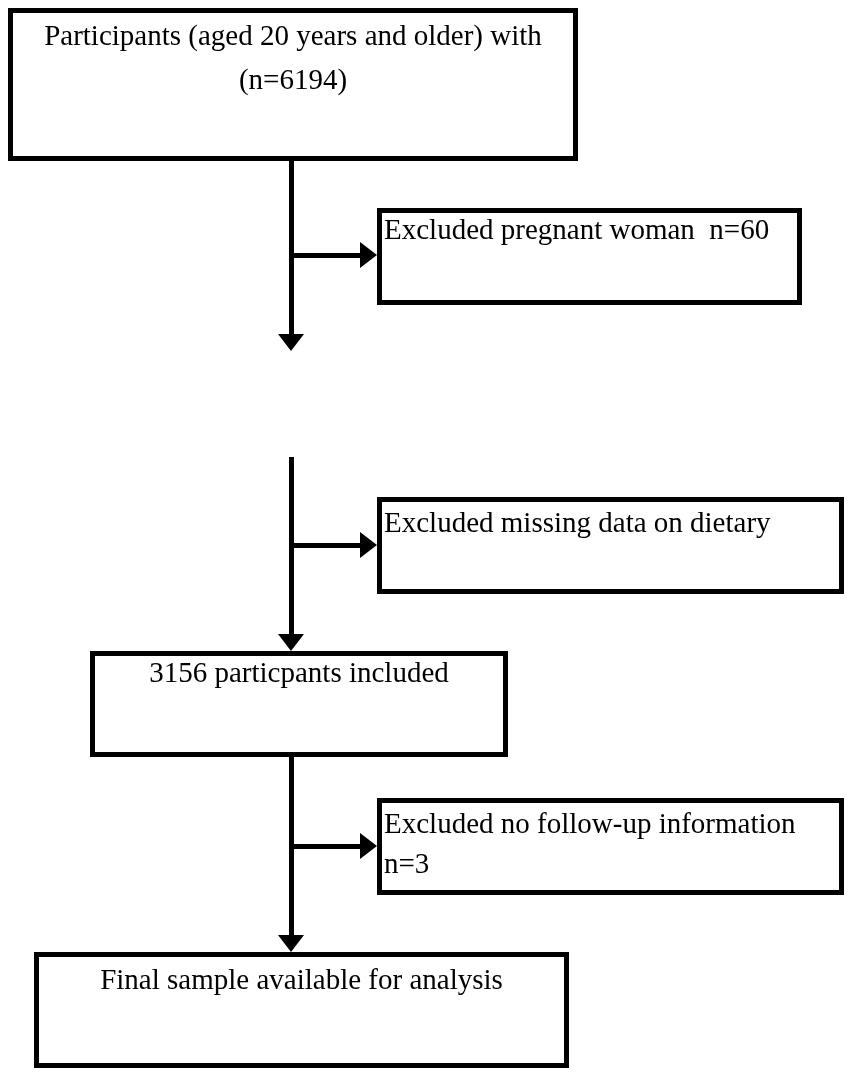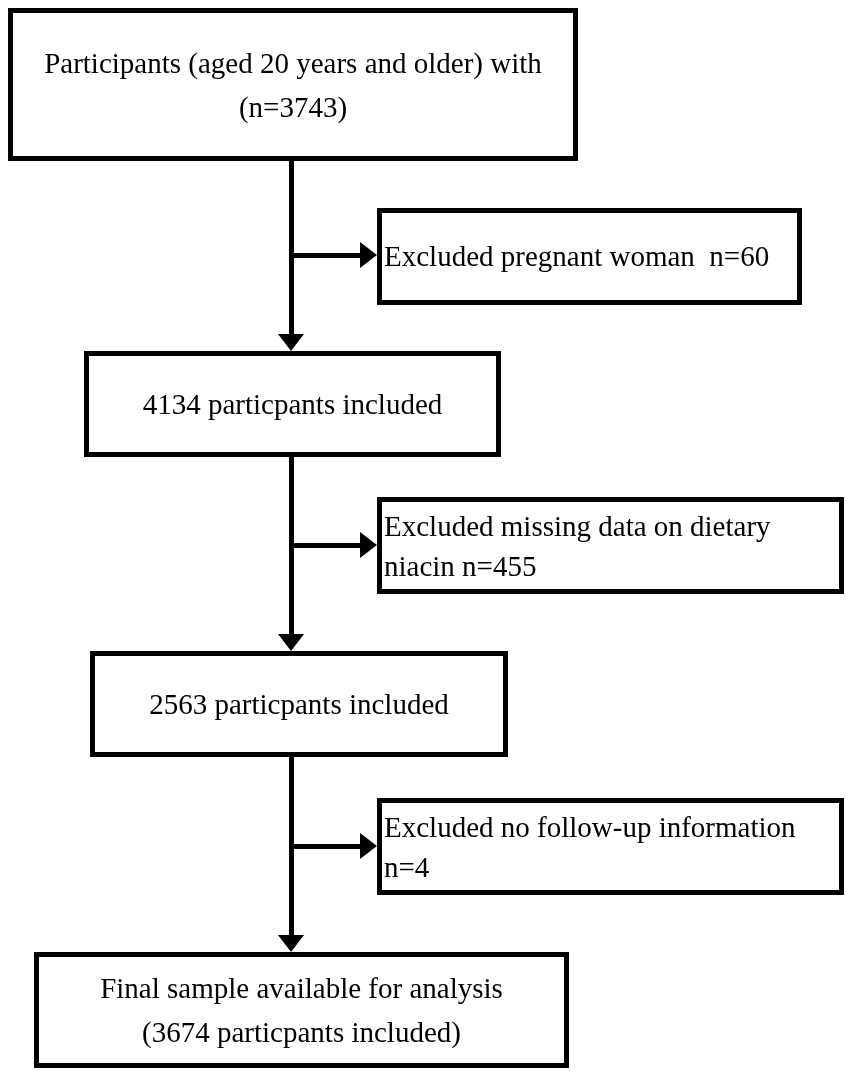--- a/index.html
+++ b/index.html
@@ -16,21 +16,21 @@
     color: var(--ink);
     overflow: hidden;
   }
   .fbox {
     position: absolute;
     box-sizing: border-box;
     border: 5px solid var(--ink);
     background: var(--paper);
     display: flex;
     flex-direction: column;
-    justify-content: center;
+    justify-content: flex-start;
     font-size: 29px;
   }
   .fbox .line { white-space: pre; }
   .centered { align-items: center; text-align: center; }
   .lefted   { align-items: flex-start; text-align: left; padding-left: 2px; }
   .lh-tall .line { line-height: 44px; }
   .lh-med  .line { line-height: 40px; }
 
   
   .b1 { left: 8px;   top: 8px;   width: 570px; height: 153px; }
@@ -63,58 +63,53 @@
   .v3 { top: 757px; height: 178px; }  .a3 { top: 935px; }
   .h3 { top: 844px; }                 .ar3 { top: 833px; }
 </style>
 </head>
 <body>
 
 <div id="canvas">
 
   <div class="fbox b1 centered lh-tall">
     <div class="line">Participants (aged 20 years and older) with</div>
-    <div class="line">(n=3743)</div>
+    <div class="line">(n=6194)</div>
   </div>
 
   <div class="vline v1"></div>
   <div class="arrow-down a1"></div>
   <div class="hline h1"></div>
   <div class="arrow-right ar1"></div>
 
   <div class="fbox b2 lefted">
     <div class="line">Excluded pregnant woman  n=60</div>
   </div>
 
-  <div class="fbox b3 centered">
-    <div class="line">4134 particpants included</div>
-  </div>
 
   <div class="vline v2"></div>
   <div class="arrow-down a2"></div>
   <div class="hline h2"></div>
   <div class="arrow-right ar2"></div>
 
   <div class="fbox b4 lefted lh-med">
     <div class="line">Excluded missing data on dietary</div>
-    <div class="line">niacin n=455</div>
   </div>
 
   <div class="fbox b5 centered">
-    <div class="line">2563 particpants included</div>
+    <div class="line">3156 particpants included</div>
   </div>
 
   <div class="vline v3"></div>
   <div class="arrow-down a3"></div>
   <div class="hline h3"></div>
   <div class="arrow-right ar3"></div>
 
   <div class="fbox b6 lefted lh-med">
     <div class="line">Excluded no follow-up information</div>
-    <div class="line">n=4</div>
+    <div class="line">n=3</div>
   </div>
 
   <div class="fbox b7 centered lh-tall">
     <div class="line">Final sample available for analysis</div>
-    <div class="line">(3674 particpants included)</div>
   </div>
 
 </div>
 
 </body></html>

